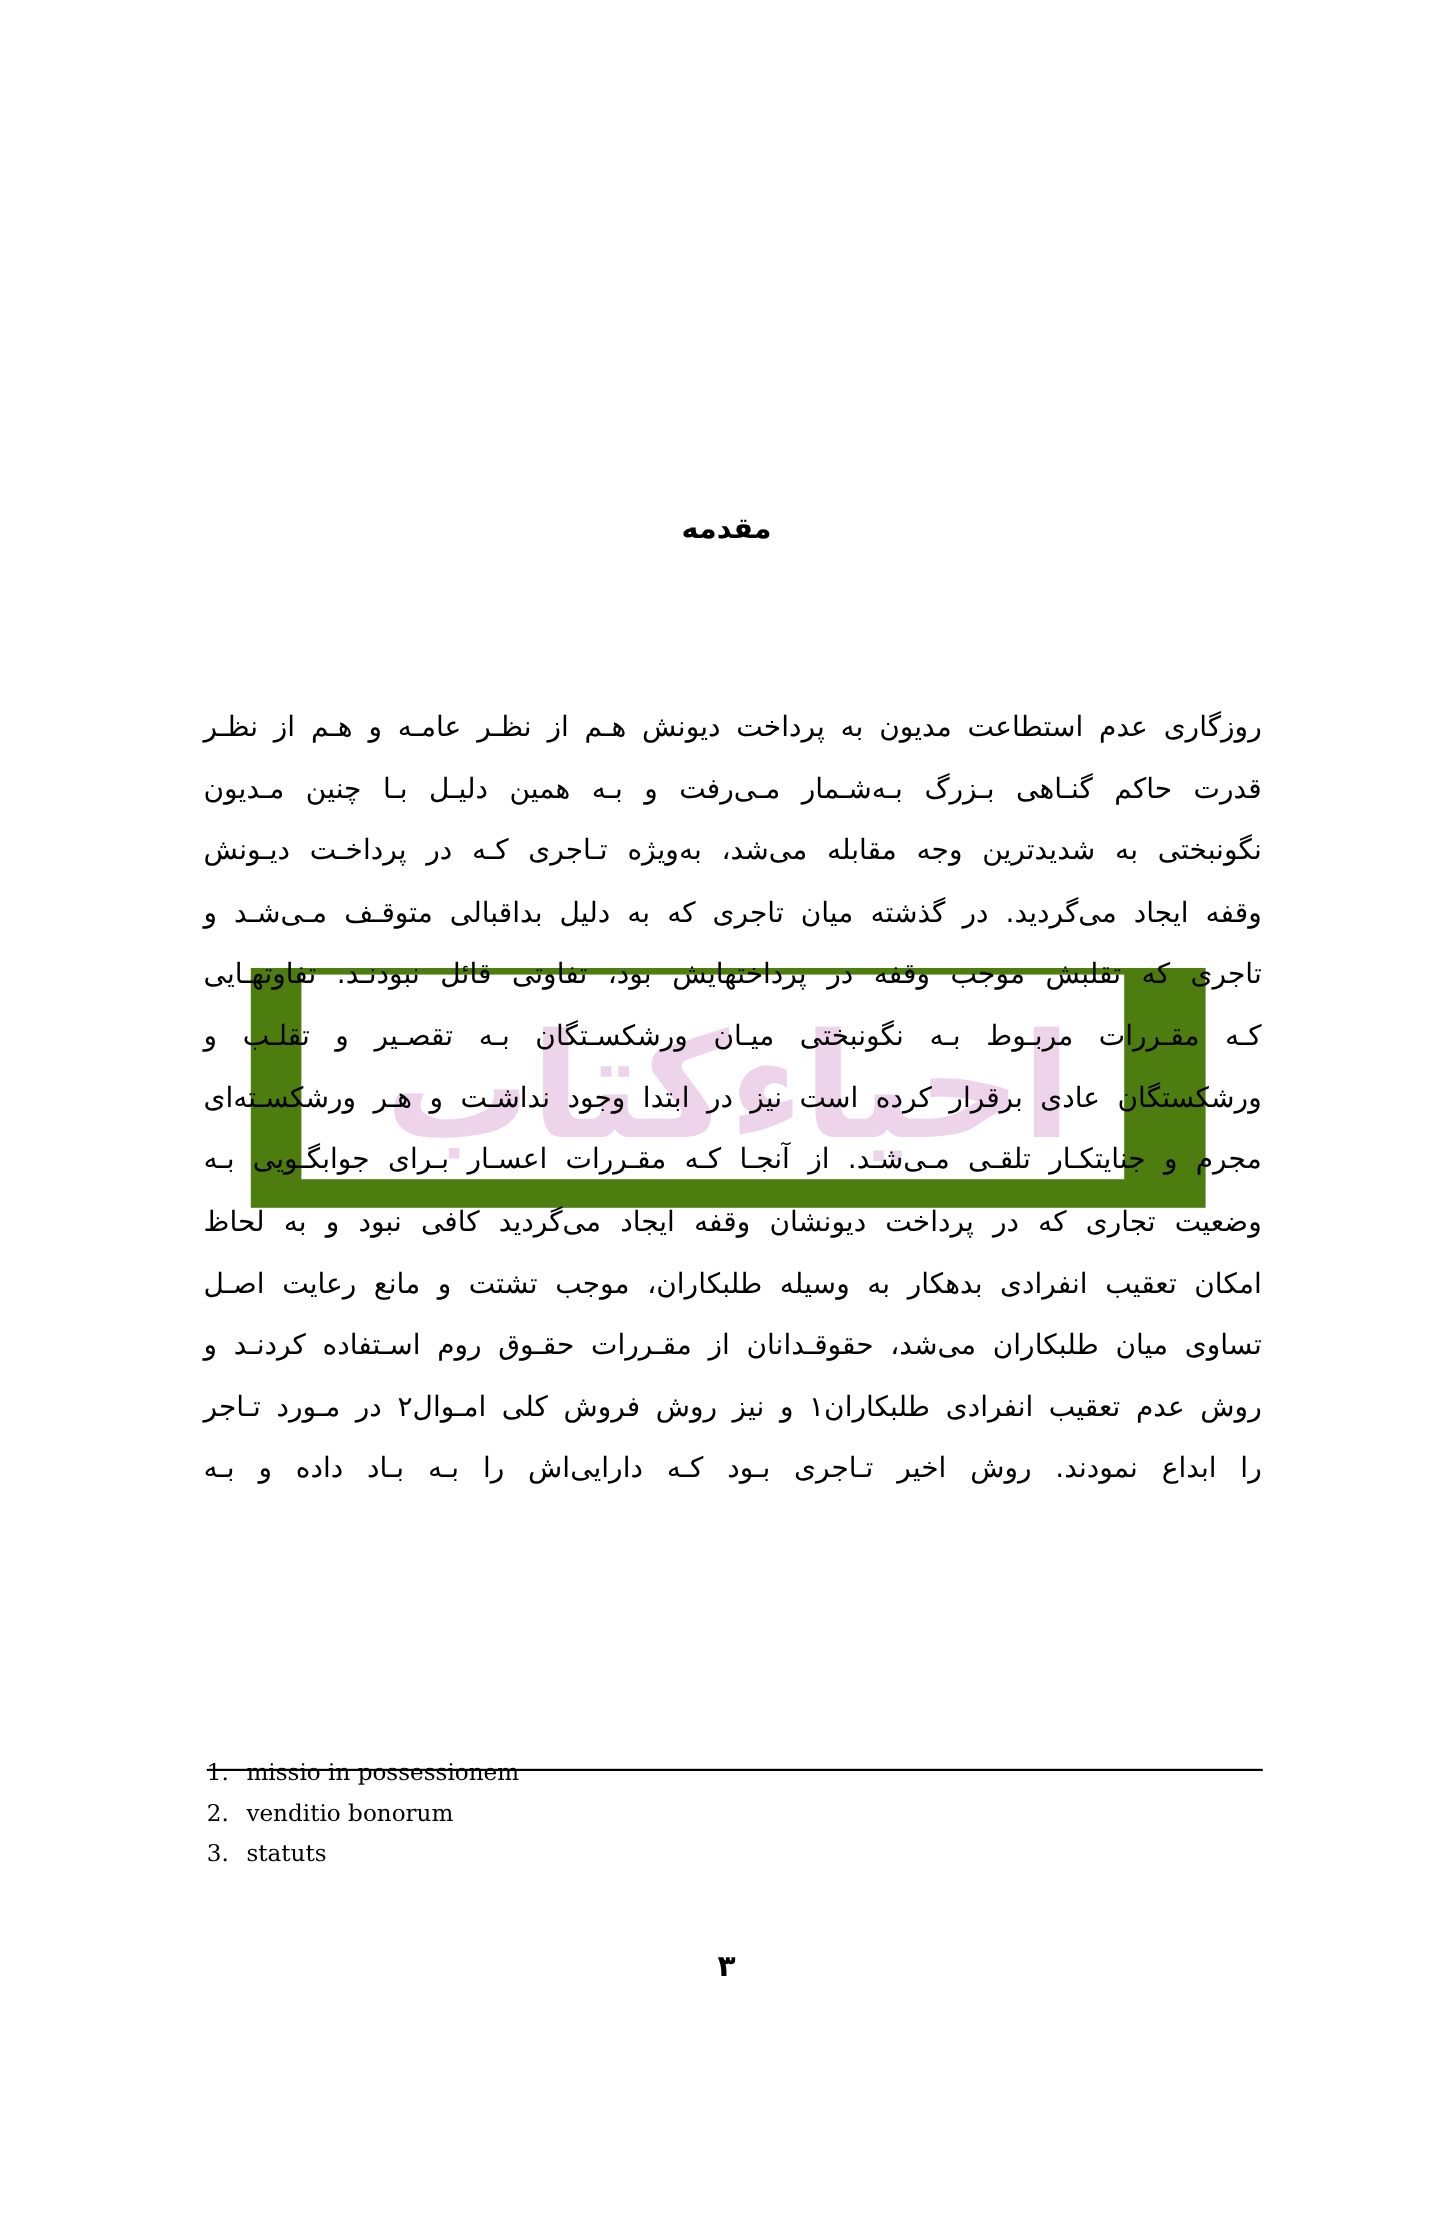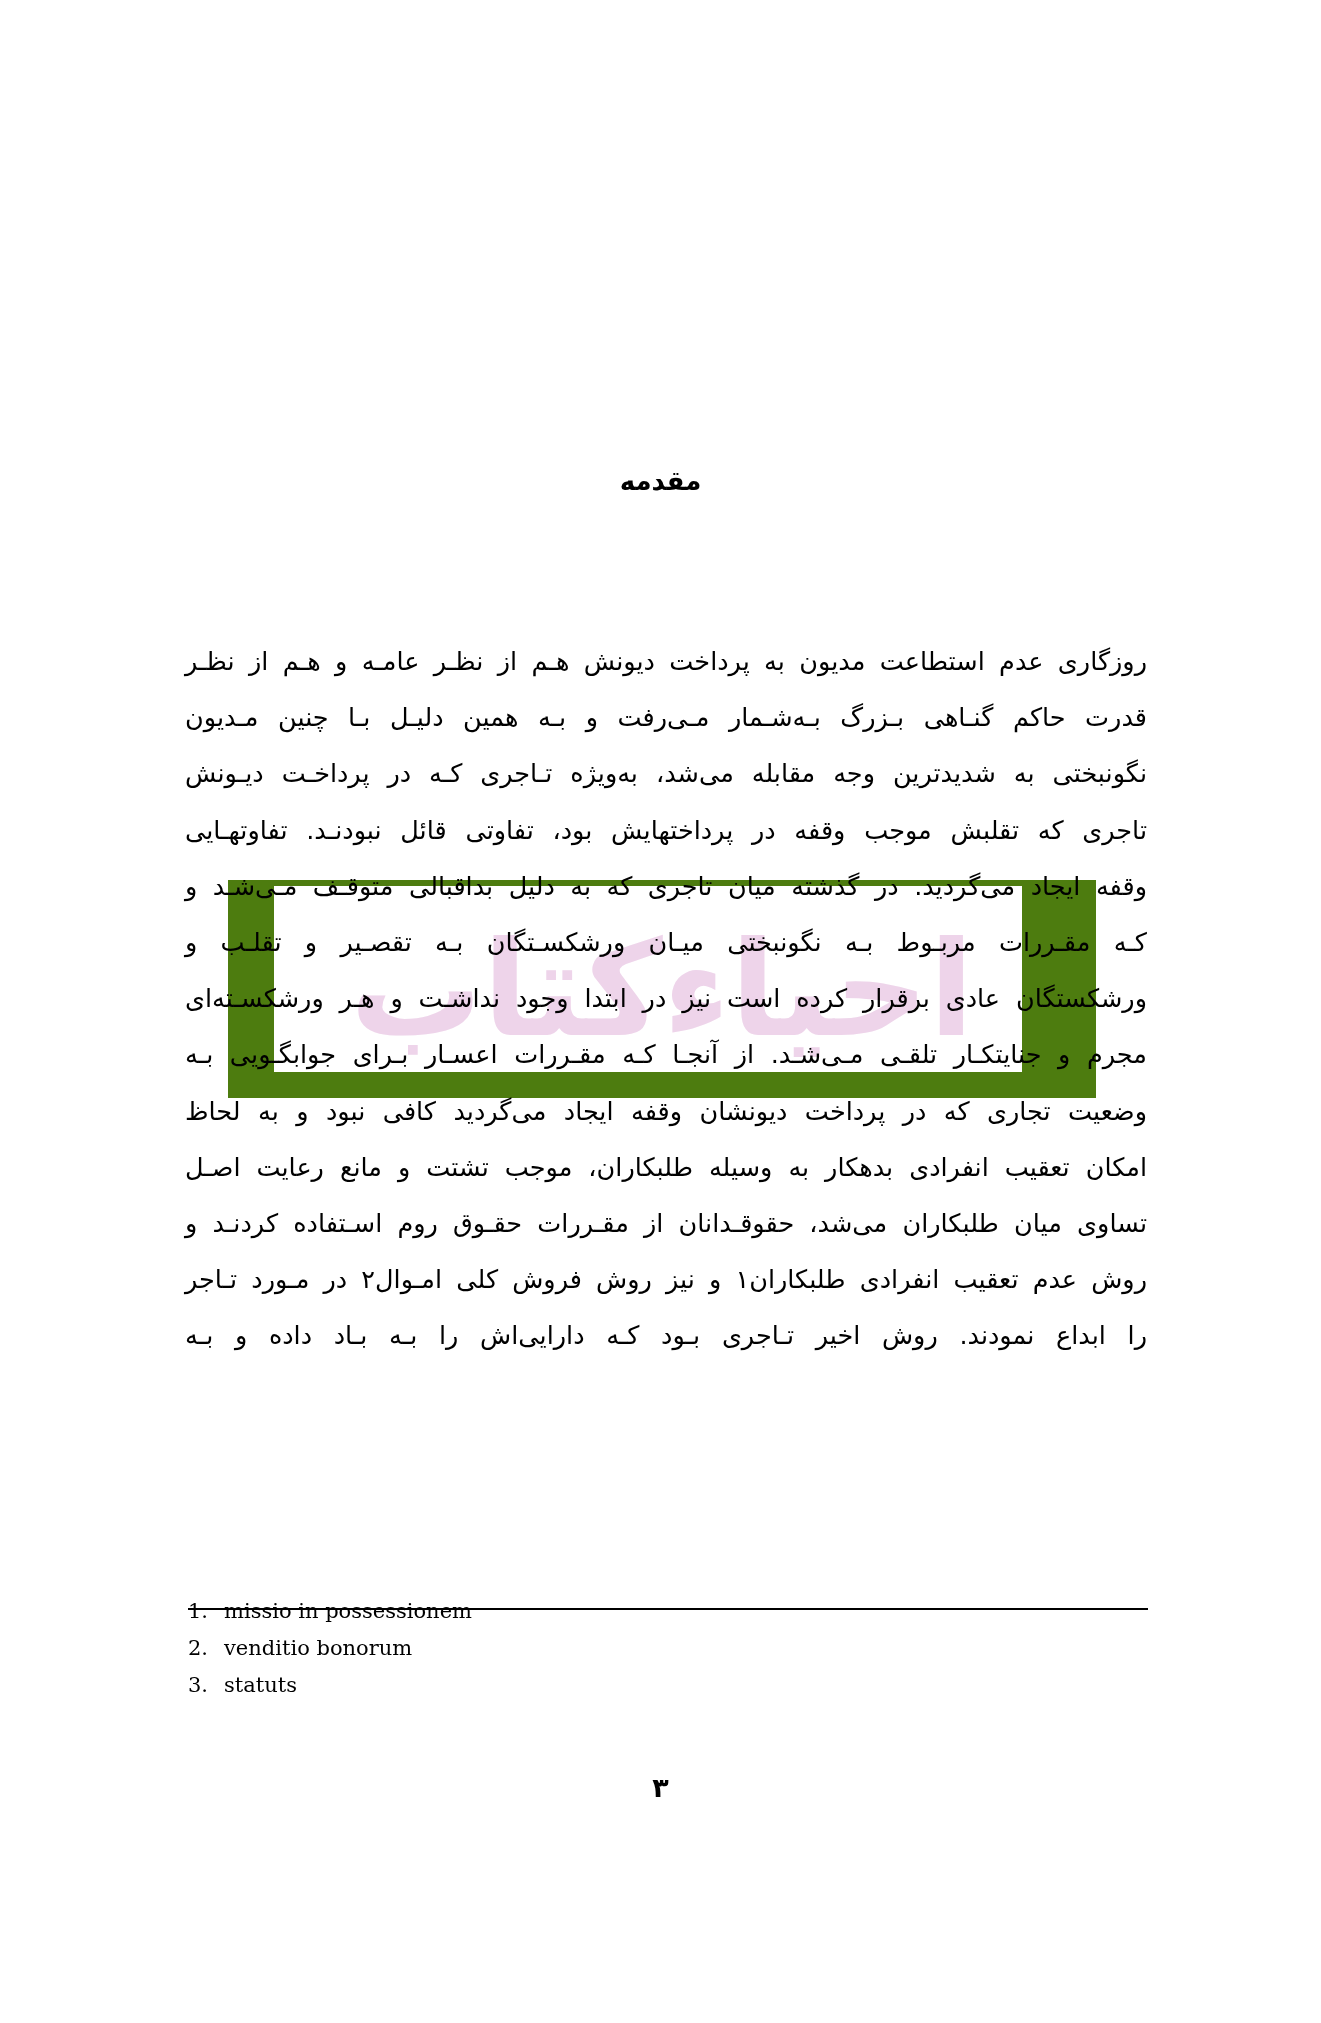--- a/index.html
+++ b/index.html
@@ -158,22 +158,22 @@
 
   <div class="watermark">
     <div class="watermark-inner-frame"></div>
     <div class="watermark-calligraphy">احیاءکتاب</div>
   </div>
 
   <div class="body-block">
     <div class="body-line">روزگاری عدم استطاعت مدیون به پرداخت دیونش هـم از نظـر عامـه و هـم از نظـر</div>
     <div class="body-line">قدرت حاکم گنـاهی بـزرگ بـه‌شـمار مـی‌رفت و بـه همین دلیـل بـا چنین مـدیون</div>
     <div class="body-line">نگونبختی به شدیدترین وجه مقابله می‌شد، به‌ویژه تـاجری کـه در پرداخـت دیـونش</div>
+    <div class="body-line">وقفه ایجاد می‌گردید. در گذشته میان تاجری که به دلیل بداقبالی متوقـف مـی‌شـد و</div>
     <div class="body-line">تاجری که تقلبش موجب وقفه در پرداختهایش بود، تفاوتی قائل نبودنـد. تفاوتهـایی</div>
-    <div class="body-line">وقفه ایجاد می‌گردید. در گذشته میان تاجری که به دلیل بداقبالی متوقـف مـی‌شـد و</div>
     <div class="body-line">کـه مقـررات مربـوط بـه نگونبختی میـان ورشکسـتگان بـه تقصـیر و تقلـب و</div>
     <div class="body-line">ورشکستگان عادی برقرار کرده است نیز در ابتدا وجود نداشـت و هـر ورشکسـته‌ای</div>
     <div class="body-line">مجرم و جنایتکـار تلقـی مـی‌شـد. از آنجـا کـه مقـررات اعسـار بـرای جوابگـویی بـه</div>
     <div class="body-line">وضعیت تجاری که در پرداخت دیونشان وقفه ایجاد می‌گردید کافی نبود و به لحاظ</div>
     <div class="body-line">امکان تعقیب انفرادی بدهکار به وسیله طلبکاران، موجب تشتت و مانع رعایت اصـل</div>
     <div class="body-line">تساوی میان طلبکاران می‌شد، حقوقـدانان از مقـررات حقـوق روم اسـتفاده کردنـد و</div>
     <div class="body-line">روش عدم تعقیب انفرادی طلبکاران۱ و نیز روش فروش کلی امـوال۲ در مـورد تـاجر</div>
     <div class="body-line">را ابداع نمودند. روش اخیر تـاجری بـود کـه دارایی‌اش را بـه بـاد داده و بـه</div>
   </div>
 

